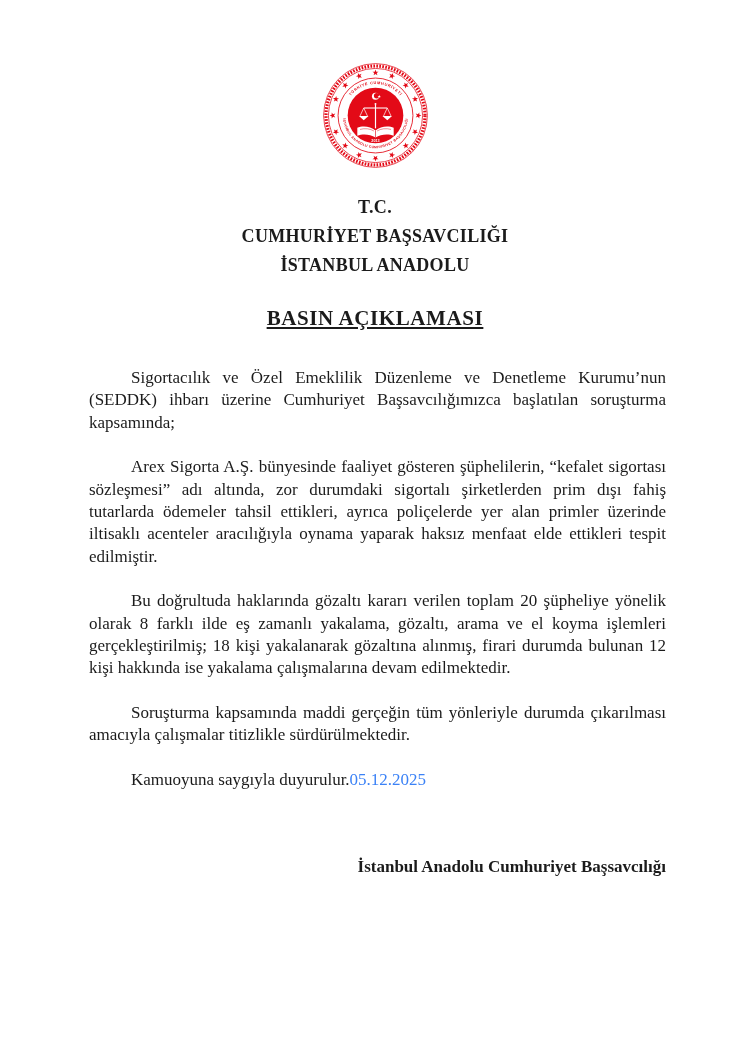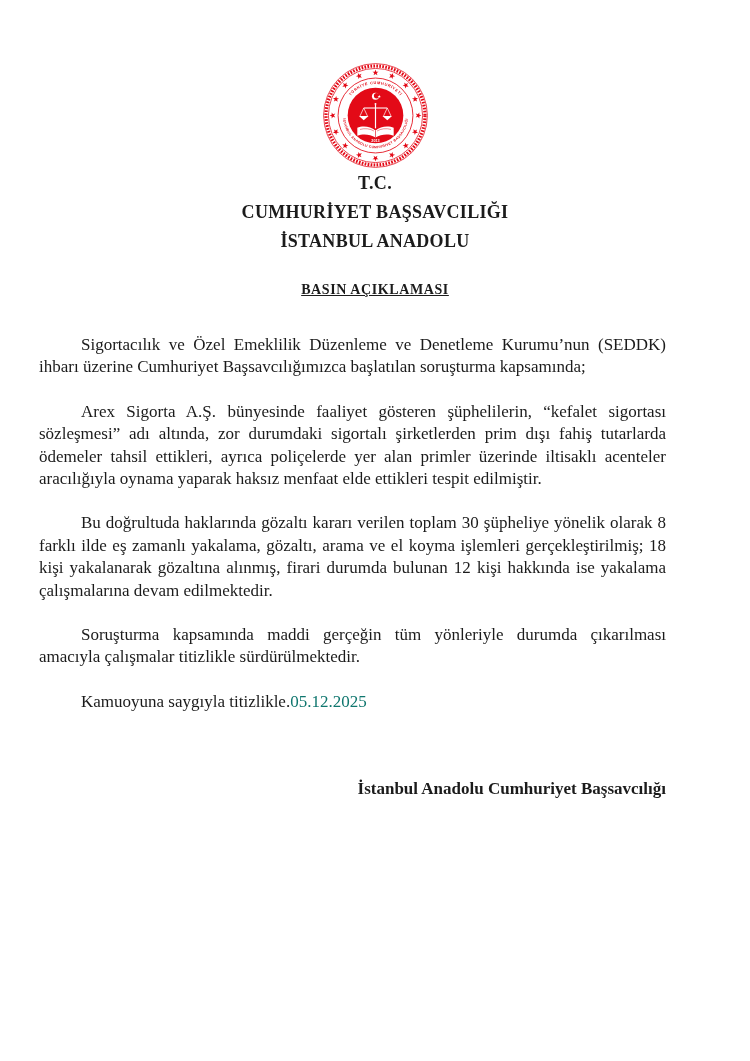--- a/index.html
+++ b/index.html
@@ -12,51 +12,52 @@
     color:#1b1b1b;
     overflow:hidden;
   }
   .emblem-wrap{
     width:107px;
     height:107px;
     margin:62px auto 0;
   }
   .emblem-wrap svg{display:block;width:107px;height:107px;}
   .heading-block{
+    margin-top:24px;
     text-align:center;
     font-weight:bold;
     font-size:18px;
     line-height:29px;
     letter-spacing:0.3px;
   }
   .release-title{
     margin-top:26px;
     text-align:center;
     font-weight:bold;
-    font-size:14px;
+    font-size:21px;
     letter-spacing:0.6px;
     text-decoration:underline;
   }
   .content{
-    margin:36px 84px 0 39px; 
+    margin:36px 84px 0 89px; 
   }
   .content p{
     margin:0 0 22px 0;
     text-indent:42px;
     text-align:justify;
     font-size:17px;
     line-height:22.4px;
   }
   .closing-line{
     margin:0;
     text-indent:42px;
     font-size:17px;
     line-height:22.4px;
   }
-  .closing-date{color:#0f766e;}
+  .closing-date{color:#3b82f6;}
   .signature-block{
     margin:66px 84px 0 85px;
     text-align:right;
     font-weight:bold;
     font-size:17px;
   }
 </style>
 </head>
 <body>
 
@@ -139,20 +140,20 @@
     <div>T.C.</div>
     <div>CUMHURİYET BAŞSAVCILIĞI</div>
     <div>İSTANBUL ANADOLU</div>
   </div>
 
   <div class="release-title">BASIN AÇIKLAMASI</div>
 
   <div class="content">
     <p>Sigortacılık ve Özel Emeklilik Düzenleme ve Denetleme Kurumu’nun (SEDDK) ihbarı üzerine Cumhuriyet Başsavcılığımızca başlatılan soruşturma kapsamında;</p>
     <p>Arex Sigorta A.Ş. bünyesinde faaliyet gösteren şüphelilerin, “kefalet sigortası sözleşmesi” adı altında, zor durumdaki sigortalı şirketlerden prim dışı fahiş tutarlarda ödemeler tahsil ettikleri, ayrıca poliçelerde yer alan primler üzerinde iltisaklı acenteler aracılığıyla oynama yaparak haksız menfaat elde ettikleri tespit edilmiştir.</p>
-    <p>Bu doğrultuda haklarında gözaltı kararı verilen toplam 30 şüpheliye yönelik olarak 8 farklı ilde eş zamanlı yakalama, gözaltı, arama ve el koyma işlemleri gerçekleştirilmiş; 18 kişi yakalanarak gözaltına alınmış, firari durumda bulunan 12 kişi hakkında ise yakalama çalışmalarına devam edilmektedir.</p>
+    <p>Bu doğrultuda haklarında gözaltı kararı verilen toplam 20 şüpheliye yönelik olarak 8 farklı ilde eş zamanlı yakalama, gözaltı, arama ve el koyma işlemleri gerçekleştirilmiş; 18 kişi yakalanarak gözaltına alınmış, firari durumda bulunan 12 kişi hakkında ise yakalama çalışmalarına devam edilmektedir.</p>
     <p>Soruşturma kapsamında maddi gerçeğin tüm yönleriyle durumda çıkarılması amacıyla çalışmalar titizlikle sürdürülmektedir.</p>
-    <p class="closing-line"><span>Kamuoyuna saygıyla titizlikle.</span><span class="closing-date">05.12.2025</span></p>
+    <p class="closing-line"><span>Kamuoyuna saygıyla duyurulur.</span><span class="closing-date">05.12.2025</span></p>
   </div>
 
   <div class="signature-block">İstanbul Anadolu Cumhuriyet Başsavcılığı</div>
 
 </div>
 
 </body></html>

